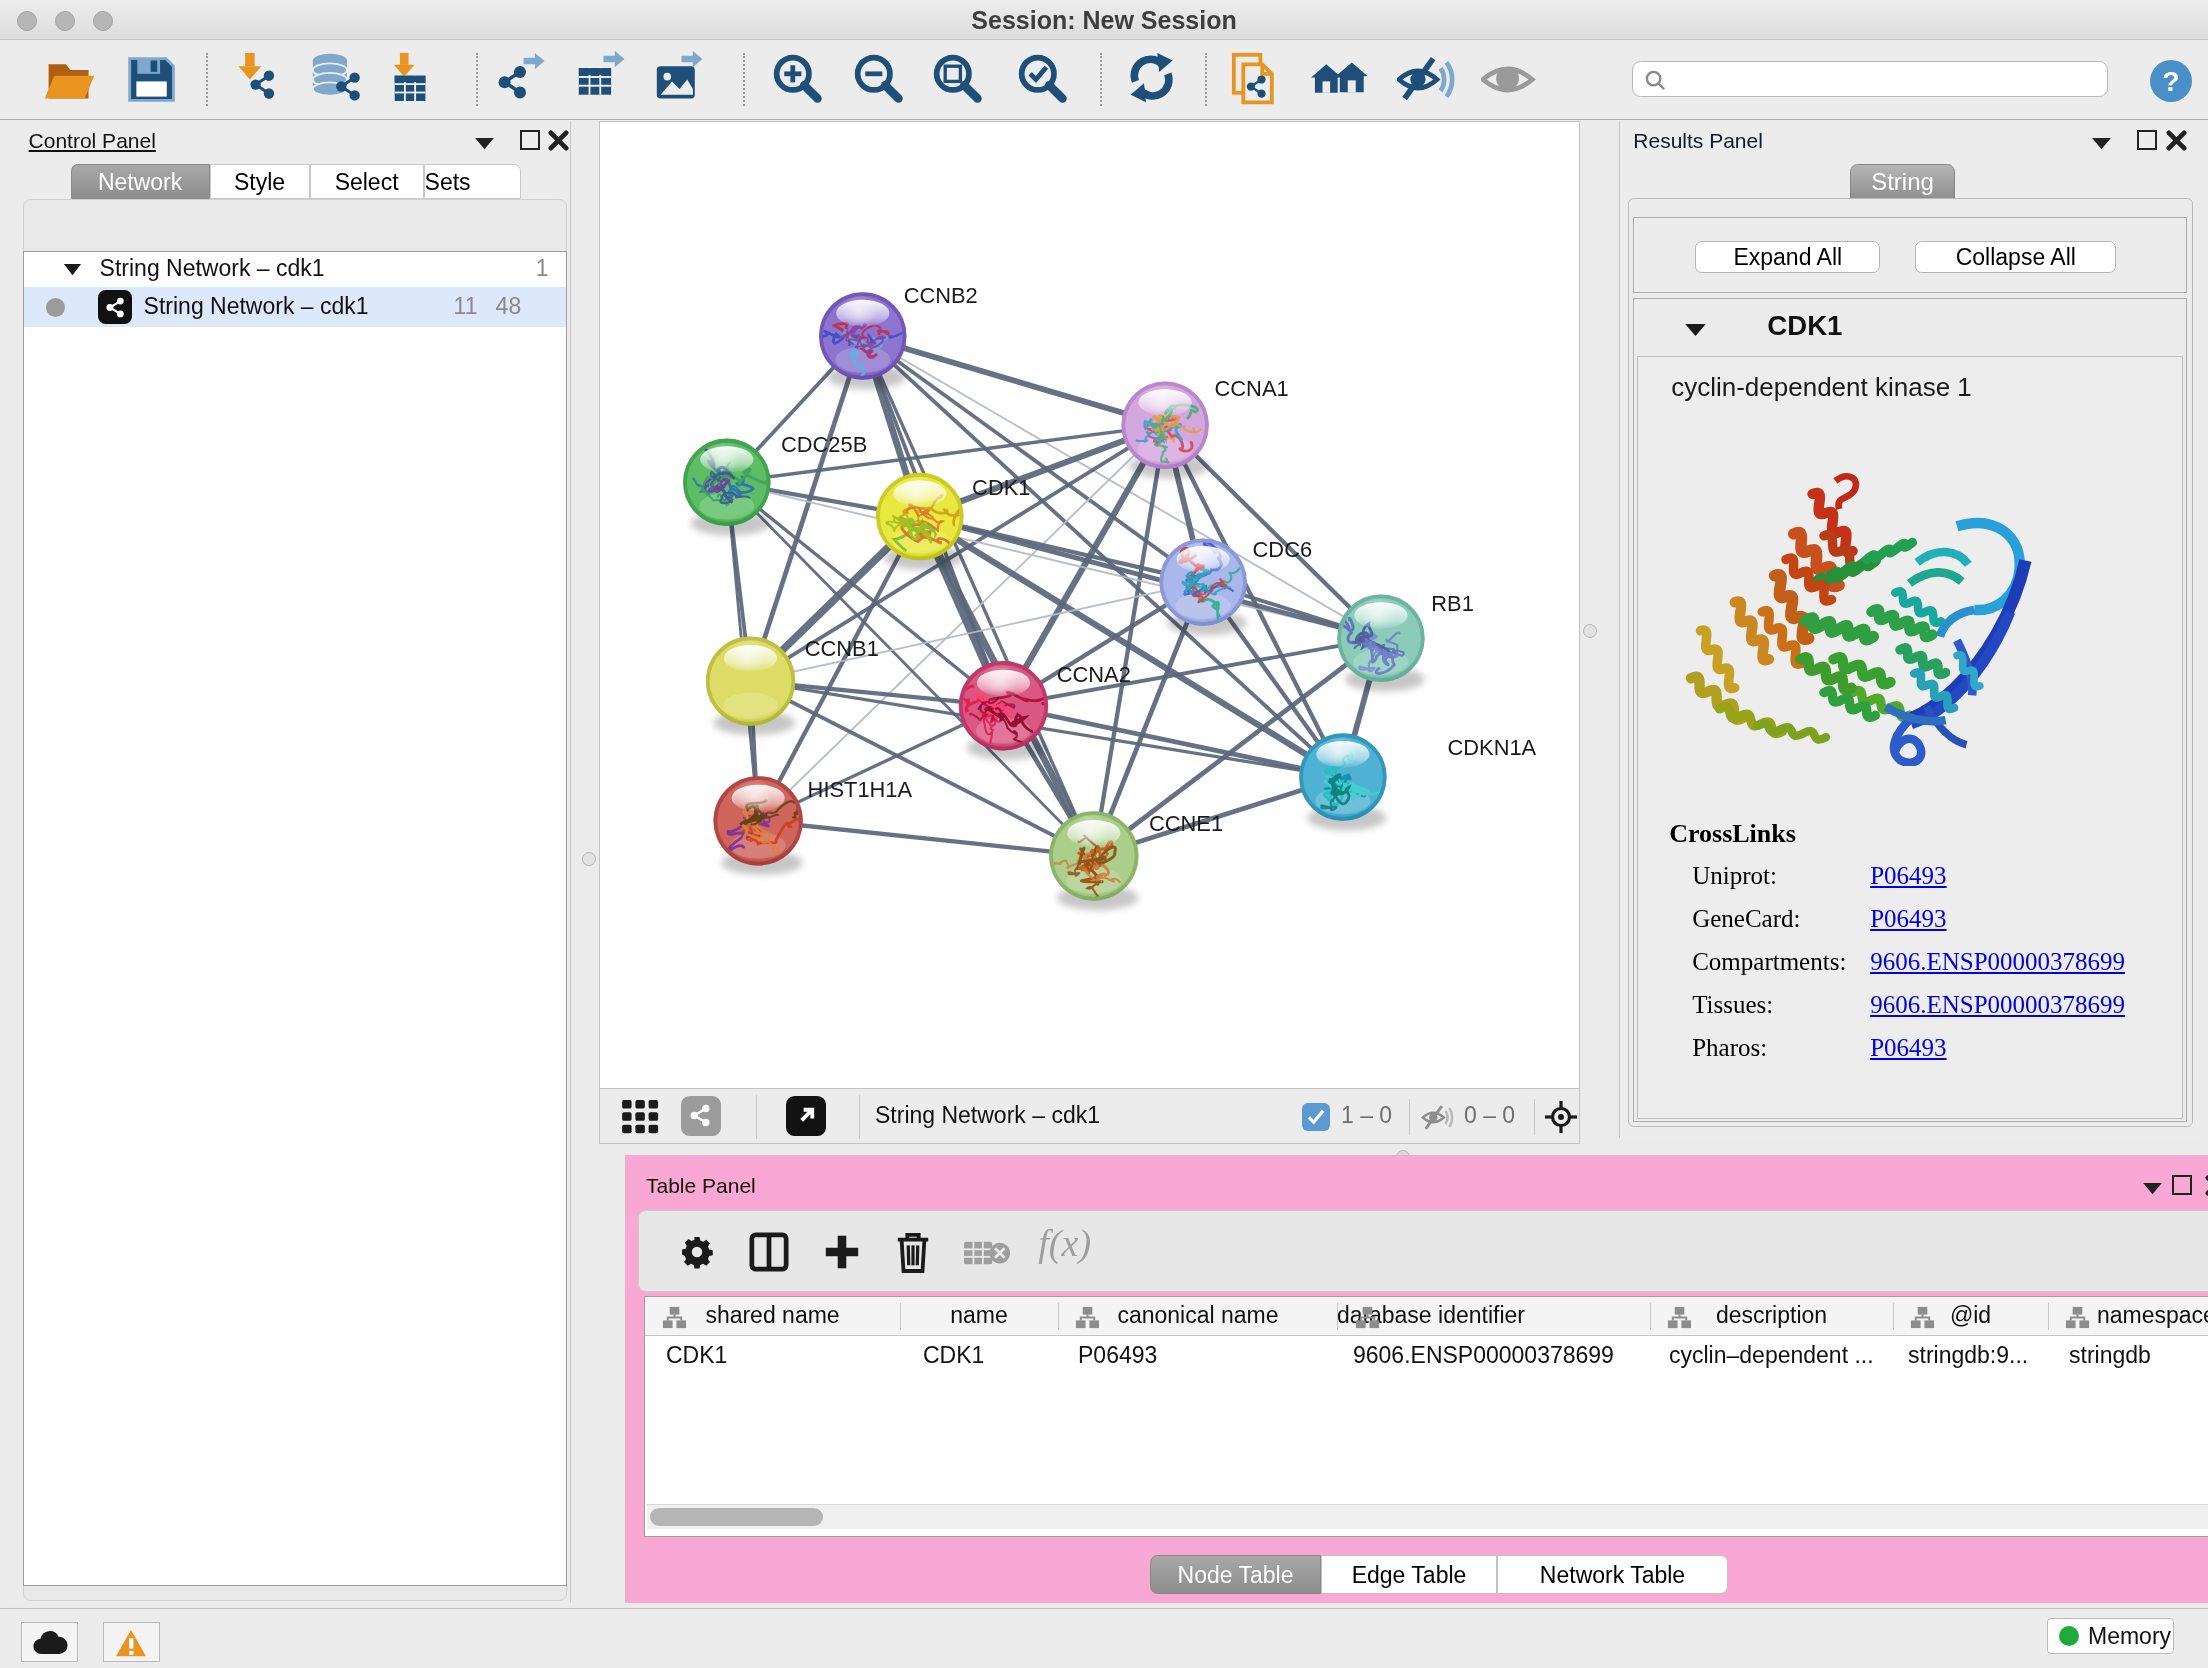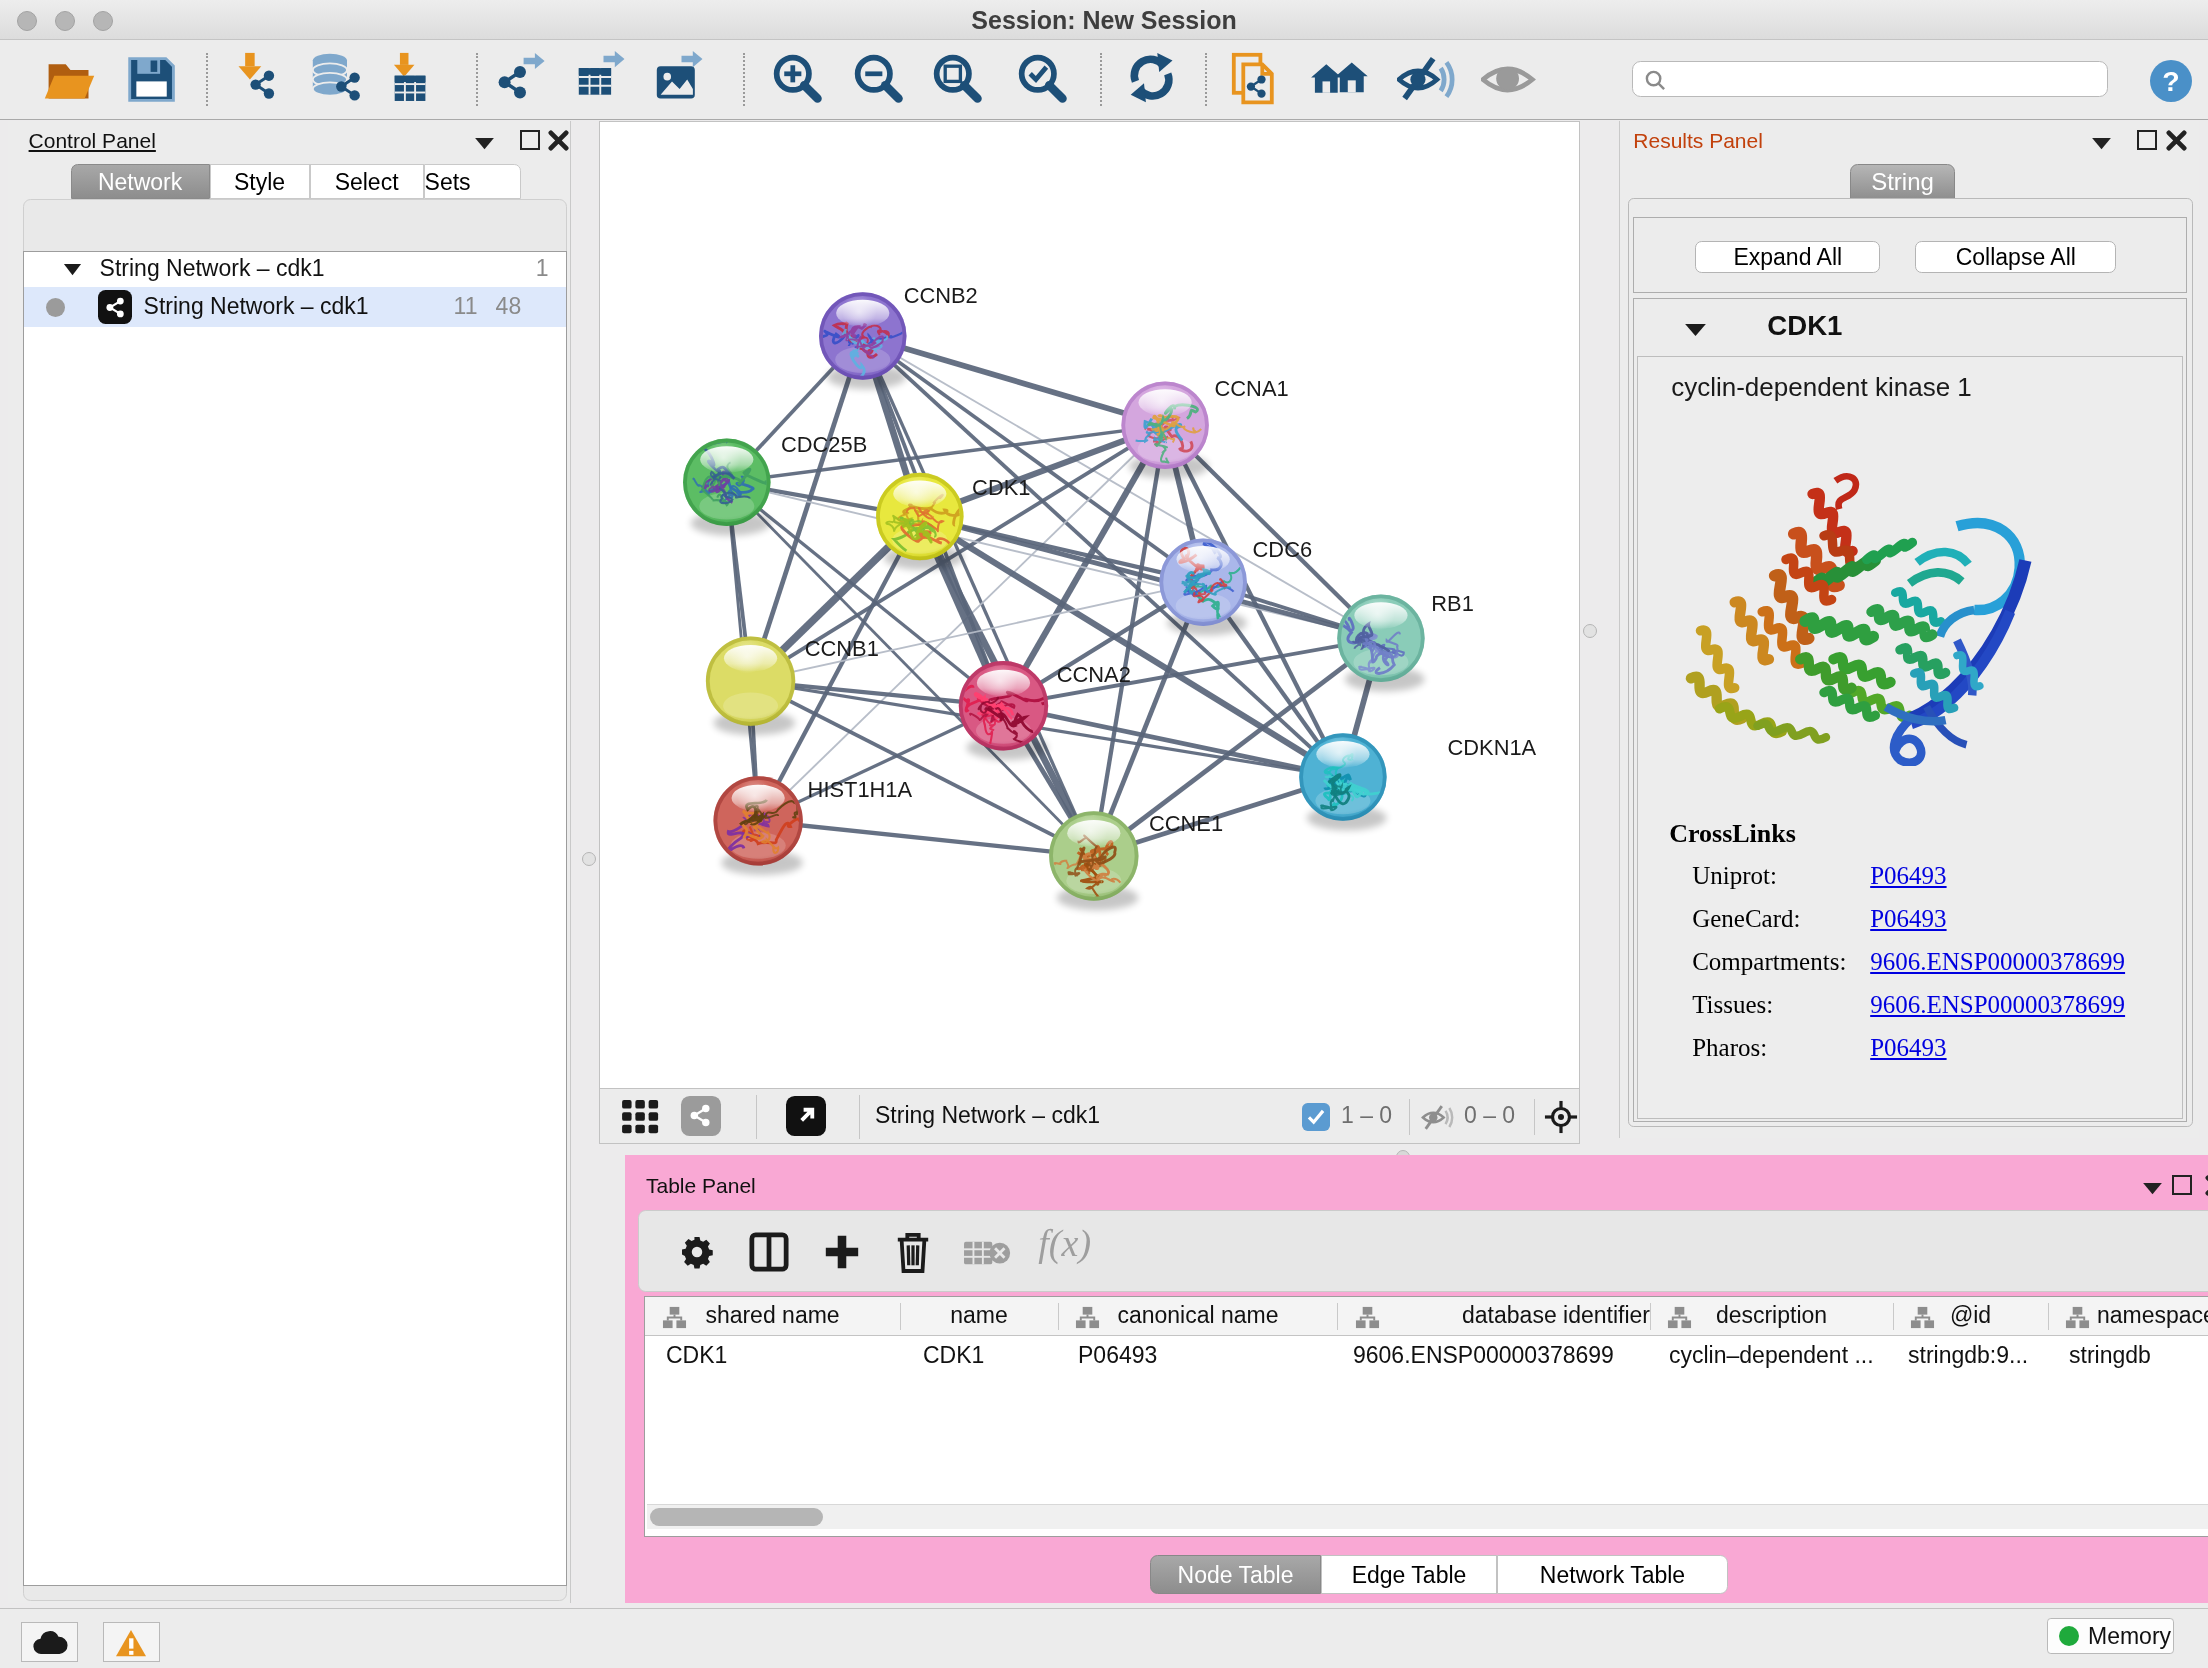--- a/index.html
+++ b/index.html
@@ -611,21 +611,21 @@
         <circle cx="18" cy="18" r="3.2" fill="#1b1b1b"></circle>
       </svg>
   </div>
 </div>
 
 <div class="abs" style="left:582px;top:852px;width:14.3px;height:14.3px;border-radius:50%;background:#e2e2e2;border:1px solid #b5b5b5;"></div>
 <div class="abs" style="left:1583px;top:624px;width:14.3px;height:14.3px;border-radius:50%;background:#e2e2e2;border:1px solid #b5b5b5;"></div>
 <div class="abs" style="left:1396px;top:1150px;width:14.3px;height:14.3px;border-radius:50%;background:#d8d8d8;border:1px solid #b5b5b5;"></div>
 
 <div class="abs" style="left:1619px;top:121px;width:580px;height:1017px;background:#ececec;border-left:1px solid #c9c9c9;">
-  <div class="abs" style="left:13.3px;top:7.6px;font-size:21px;color:#c2410c;">Results Panel</div>
+  <div class="abs" style="left:13.3px;top:7.6px;font-size:21px;color:#0f172a;">Results Panel</div>
   <svg class="abs" style="left:470px;top:15px" width="23" height="15" viewBox="0 0 24 16">
       <path d="M2 2 L22 2 L12 14 Z" fill="#222"></path>
     </svg>
   <div class="abs" style="left:517px;top:8.6px;width:20px;height:20px;border:2.9px solid #222;"></div>
   <svg class="abs" style="left:546px;top:8.6px" width="21" height="21" viewBox="0 0 22 22">
       <path d="M3 3 L19 19 M19 3 L3 19" stroke="#222" stroke-width="5" stroke-linecap="round"></path>
     </svg>
 
   <div class="abs" style="left:230px;top:43px;width:105px;height:35px;background:linear-gradient(#b6b6b6,#8f8f8f);border:1px solid #888;border-radius:7.6px 7.6px 0 0;color:#fff;font-size:24px;text-align:center;line-height:33px;">String</div>
 
@@ -752,21 +752,21 @@
 <div class="abs" style="left:413px;top:4.8px;width:280px;text-align:center;font-size:23px;color:#111;">canonical name</div>
 <svg class="abs" style="left:430px;top:7.6px" width="25" height="25" viewBox="0 0 26 26">
           <g fill="#8d8d8d">
             <rect x="8" y="2" width="10" height="8"></rect>
             <rect x="1" y="16" width="10" height="8"></rect>
             <rect x="15" y="16" width="10" height="8"></rect>
           </g>
           <path d="M13 10 L13 13 M6 16 L6 13 L20 13 L20 16" stroke="#8d8d8d" stroke-width="2" fill="none"></path>
         </svg>
 <div class="abs" style="left:692px;top:5.7px;height:27.6px;border-left:1px solid #c9c9c9;"></div>
-<div class="abs" style="left:692px;top:4.8px;width:313px;text-align:right;font-size:23px;color:#111;">database identifier</div>
+<div class="abs" style="left:692px;top:4.8px;width:313px;text-align:left;font-size:23px;color:#111;">database identifier</div>
 <svg class="abs" style="left:710px;top:7.6px" width="25" height="25" viewBox="0 0 26 26">
           <g fill="#8d8d8d">
             <rect x="8" y="2" width="10" height="8"></rect>
             <rect x="1" y="16" width="10" height="8"></rect>
             <rect x="15" y="16" width="10" height="8"></rect>
           </g>
           <path d="M13 10 L13 13 M6 16 L6 13 L20 13 L20 16" stroke="#8d8d8d" stroke-width="2" fill="none"></path>
         </svg>
 <div class="abs" style="left:1005px;top:5.7px;height:27.6px;border-left:1px solid #c9c9c9;"></div>
 <div class="abs" style="left:1005px;top:4.8px;width:243px;text-align:center;font-size:23px;color:#111;">description</div>

